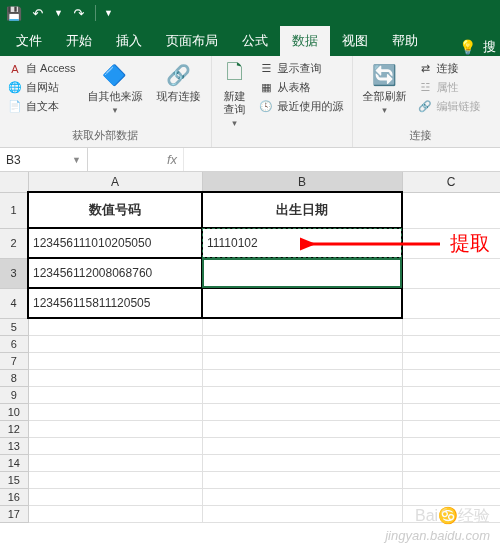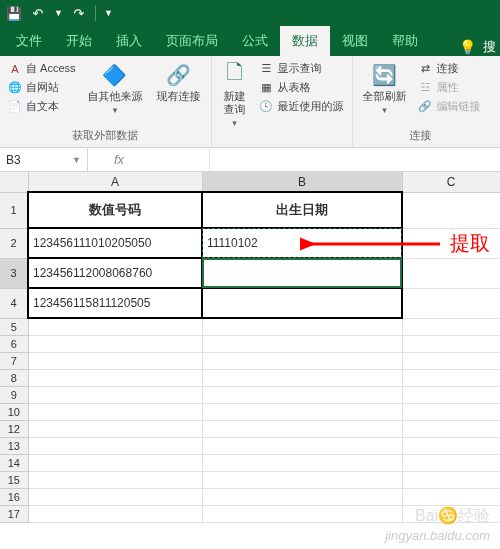--- a/index.html
+++ b/index.html
@@ -6,42 +6,42 @@
   body { background: #fff; width: 500px; height: 549px; overflow: hidden; position: relative; }
 
   
   .titlebar { background: #0a6332; height: 26px; display: flex; align-items: center; padding: 0 6px; gap: 8px; }
   .titlebar .qat-icon { width: 16px; height: 16px; display: flex; align-items: center; justify-content: center; color: #fff; font-size: 13px; }
   .titlebar .sep { width: 1px; height: 16px; background: rgba(255,255,255,0.3); }
   .titlebar .dropdown { color: #fff; font-size: 9px; }
 
   
   .ribbon-tabs { background: #0a6332; height: 30px; display: flex; align-items: flex-end; padding-left: 4px; }
-  .tab { color: #86efac; font-size: 13px; padding: 6px 12px; cursor: pointer; }
+  .tab { color: #ffffff; font-size: 13px; padding: 6px 12px; cursor: pointer; }
   .tab.active { background: #f3f3f3; color: #217346; }
   .help-icons { margin-left: auto; display: flex; align-items: center; gap: 6px; padding-right: 4px; color: #fff; }
   .help-icons span { font-size: 14px; }
 
   
   .ribbon { background: #f3f3f3; border-bottom: 1px solid #d4d4d4; height: 92px; display: flex; }
   .group { border-right: 1px solid #e1e1e1; padding: 4px 6px 2px 6px; display: flex; flex-direction: column; }
   .group-body { flex: 1; display: flex; align-items: flex-start; gap: 6px; }
   .group-label { text-align: center; font-size: 11px; color: #666; padding: 2px 0; }
   .stack { display: flex; flex-direction: column; gap: 2px; }
   .small-btn { display: flex; align-items: center; gap: 4px; font-size: 11px; color: #444; padding: 1px 2px; cursor: pointer; white-space: nowrap; }
   .small-btn .ic { width: 14px; height: 14px; display: inline-flex; align-items: center; justify-content: center; font-size: 11px; }
   .big-btn { display: flex; flex-direction: column; align-items: center; gap: 2px; padding: 2px 4px; cursor: pointer; }
   .big-btn .ic { width: 26px; height: 26px; font-size: 20px; display: flex; align-items: center; justify-content: center; }
   .big-btn .lbl { font-size: 11px; color: #444; text-align: center; line-height: 1.2; }
 
   
-  .fx-row { display: flex; height: 24px; border-bottom: 1px solid #d4d4d4; background: #fff; gap: 26px; }
+  .fx-row { display: flex; height: 24px; border-bottom: 1px solid #d4d4d4; background: #fff; }
   .namebox { width: 88px; border-right: 1px solid #d4d4d4; display: flex; align-items: center; padding: 0 6px; font-size: 12px; color: #333; }
   .namebox .dd { margin-left: auto; color: #888; font-size: 9px; }
-  .fxspace { width: 96px; border-right: 1px solid #e8e8e8; display: flex; align-items: center; justify-content: flex-start; padding-right: 6px; color: #888; }
+  .fxspace { width: 96px; border-right: 1px solid #e8e8e8; display: flex; align-items: center; justify-content: flex-end; padding-right: 6px; color: #888; }
   .fxspace span { font-style: italic; font-size: 13px; }
   .formula { flex: 1; }
 
   
   .grid-wrap { position: relative; }
   table.sheet { border-collapse: collapse; table-layout: fixed; width: 500px; }
   .corner { width: 28px; height: 20px; background: #f0f0f0; border-right: 1px solid #ccc; border-bottom: 1px solid #ccc; }
   th.colh { background: #f0f0f0; border-right: 1px solid #ccc; border-bottom: 1px solid #ccc; font-weight: normal; font-size: 12px; color: #333; height: 20px; }
   th.rowh { background: #f0f0f0; border-right: 1px solid #ccc; border-bottom: 1px solid #ccc; font-weight: normal; font-size: 11px; color: #333; width: 28px; text-align: center; }
   th.rowh.sel { background: #d6d6d6; }

